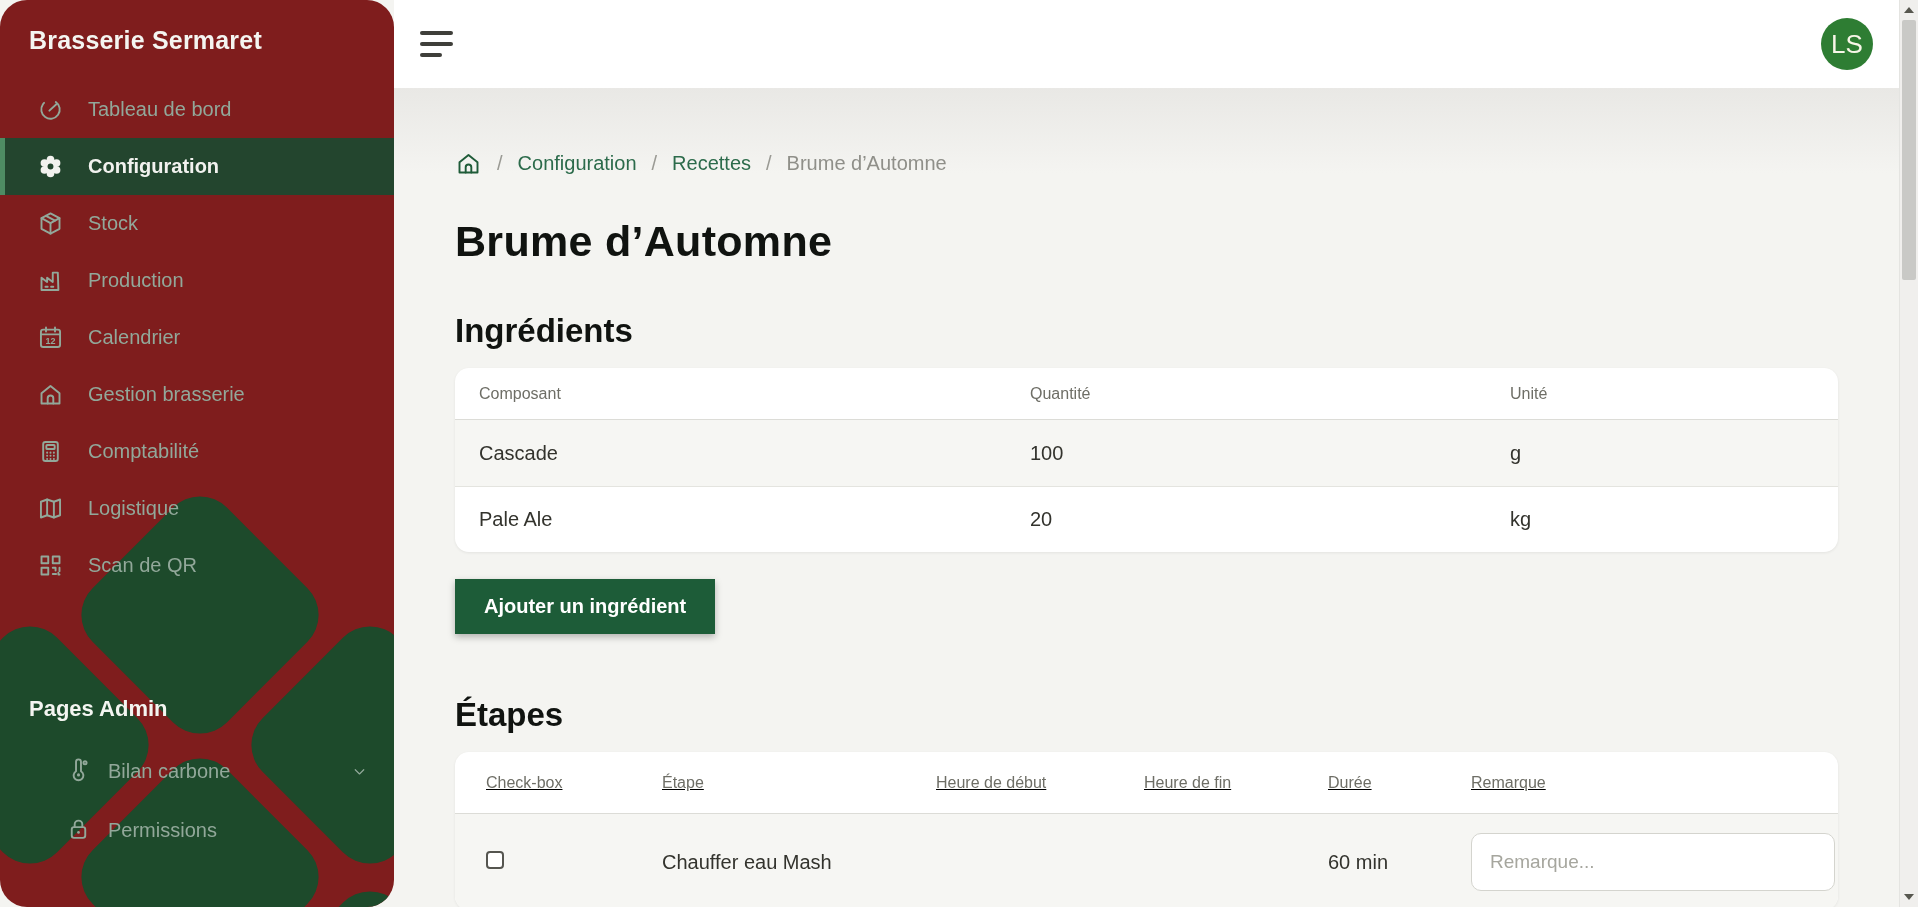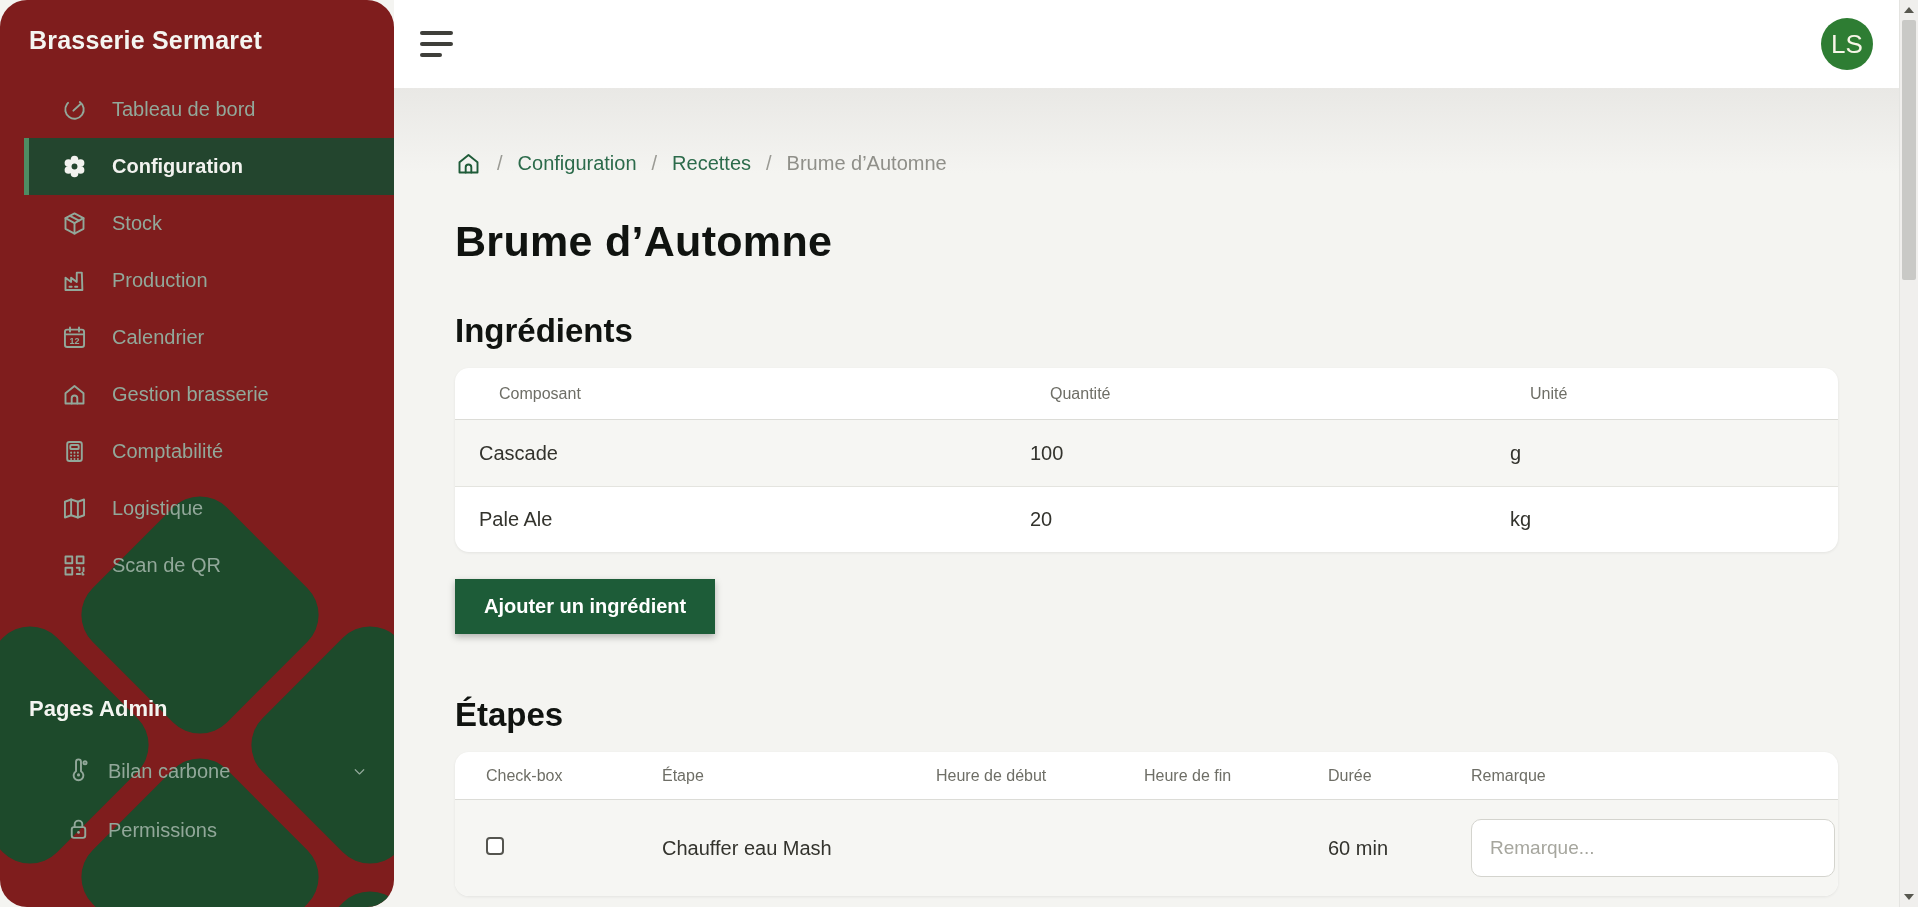--- a/index.html
+++ b/index.html
@@ -10,21 +10,21 @@
   
   .sidebar { width:394px; min-width:394px; height:907px; background:#7f1d1d; position:relative; overflow:hidden; color:#92a89a;border-radius:27px; }
   .deco { position:absolute; background:#1d4a2b; border-radius:38px; transform:rotate(45deg); z-index:0; }
   .d1 { width:190px; height:190px; left:105px; top:520px; }
   .d2 { width:190px; height:190px; left:-65px; top:650px; }
   .d3 { width:190px; height:190px; left:275px; top:650px; }
   .d4 { width:190px; height:190px; left:105px; top:782px; }
   .d5 { width:190px; height:190px; left:275px; top:915px; }
   .side-inner { position:relative; z-index:1; }
   .brand { padding:26px 0 0 29px; font-size:25px; font-weight:700; color:#f4f5f1; letter-spacing:.2px; }
-  .nav { margin-top:26px;padding-left:24px; }
+  .nav { margin-top:26px; }
   .nav-item { height:57px; display:flex; align-items:center; gap:24px; padding-left:37px; font-size:20px; cursor:pointer; position:relative; }
   .nav-item .icn { width:27px; height:27px; flex:0 0 27px; display:flex; align-items:center; justify-content:center; }
   .nav-item.active { background:#23452e; color:#f2f2ef; font-weight:600; }
   .nav-item.active::before { content:""; position:absolute; left:0; top:0; bottom:0; width:5px; background:#4e8c63; }
   .section-label { margin:102px 0 20px 29px; font-size:22px; font-weight:700; color:#f4f5f1; }
   .admin-item { height:59px; display:flex; align-items:center; gap:16px; padding-left:65px; font-size:20px; cursor:pointer; }
   .chev { margin-left:auto; margin-right:26px; display:flex; }
   svg.ic { stroke:currentColor; fill:none; stroke-width:1.7; stroke-linecap:round; stroke-linejoin:round; }
 
   
@@ -48,31 +48,31 @@
   .page-title { margin-top:40px; font-size:43px; font-weight:800; color:#101310; letter-spacing:.3px; }
   .section-title { font-size:33px; font-weight:800; color:#101310; }
   .sec-ing { margin-top:46px; }
   .sec-steps { margin-top:62px; }
 
   .card { width:1383px; background:#ffffff; border-radius:14px; box-shadow:0 1px 3px rgba(0,0,0,.07); margin-top:18px; overflow:hidden; }
 
   
   .ing-head, .ing-row { display:grid; grid-template-columns:551px 480px 1fr; align-items:center; }
   .ing-head { height:52px; border-bottom:1px solid #dcdcd7; }
-  .ing-head .cell { font-size:16px; color:#6e6e66; padding-left:24px;margin-left:20px; }
+  .ing-head .cell { font-size:16px; color:#6e6e66; padding-left:24px; }
   .ing-row { height:66px; font-size:20px; color:#33332d; }
   .ing-row .cell { padding-left:24px; }
   .ing-row.alt { background:#f6f6f3; }
   .ing-row + .ing-row { border-top:1px solid #e4e4df; }
 
   .add-btn { margin-top:27px; display:inline-block; background:#1d5c38; color:#ffffff; font-family:"Liberation Sans",sans-serif; font-size:20px; font-weight:700; border:none; border-radius:0; padding:16px 29px; cursor:pointer; box-shadow:0 3px 7px rgba(0,0,0,.28); }
 
   
   .stp-head, .stp-row { display:grid; grid-template-columns:176px 274px 208px 184px 143px 1fr; align-items:center; padding-left:31px; }
-  .stp-head { height:48px; border-bottom:1px solid #dcdcd7; }
+  .stp-head { height:62px; border-bottom:1px solid #dcdcd7;text-decoration:underline; }
   .stp-head .cell { font-size:16px; color:#6e6e66; }
   .stp-row { height:96px; background:#f6f6f3; font-size:20px; color:#33332d; }
   .checkbox { appearance:none; -webkit-appearance:none; width:18px; height:18px; border:2px solid #55554f; border-radius:4px; background:#ffffff; cursor:pointer; }
   .remark-input { width:364px; height:58px; border:1.5px solid #d4d4ce; border-radius:10px; background:#ffffff; font-family:"Liberation Sans",sans-serif; font-size:19px; color:#33332d; padding:0 18px; outline:none; }
   .remark-input::placeholder { color:#a6a69e; }
 
   
   .scrollbar { position:absolute; right:0; top:0; width:19px; height:907px; background:#f0efed; border-left:1px solid #e4e4e1; z-index:5; }
   .sb-arrow { position:absolute; left:0; width:18px; height:16px; display:flex; align-items:center; justify-content:center; cursor:pointer; }
   .sb-up { top:2px; } .sb-down { bottom:2px; }

